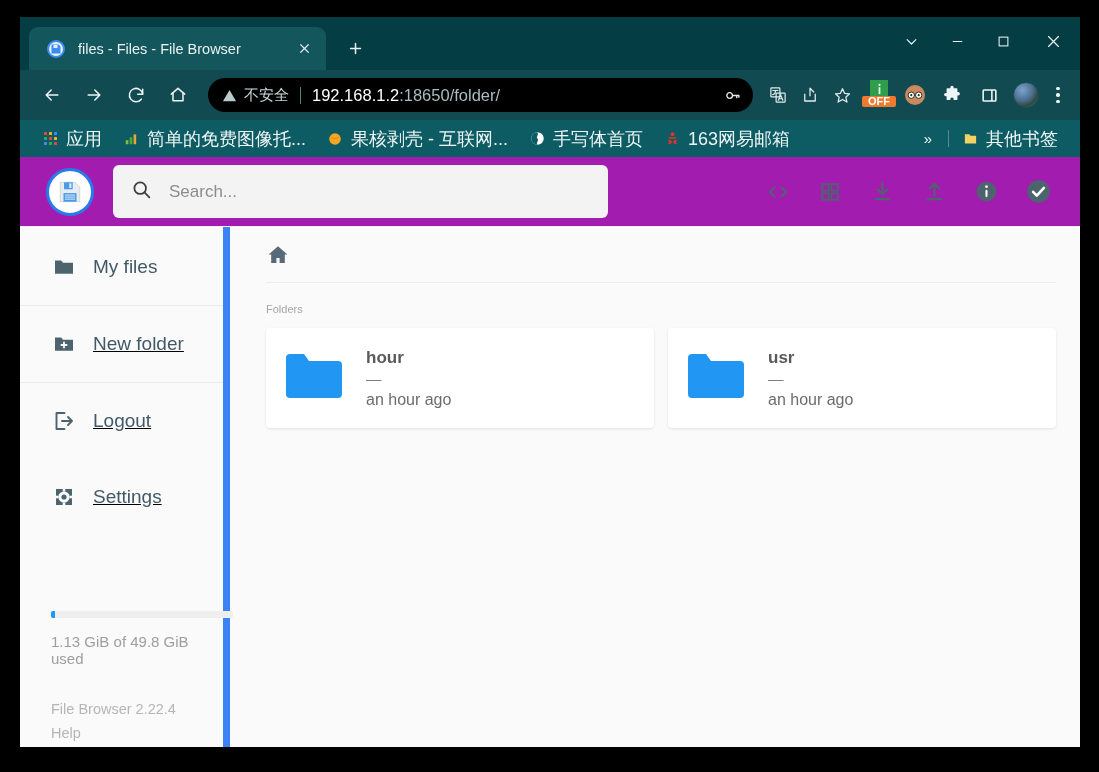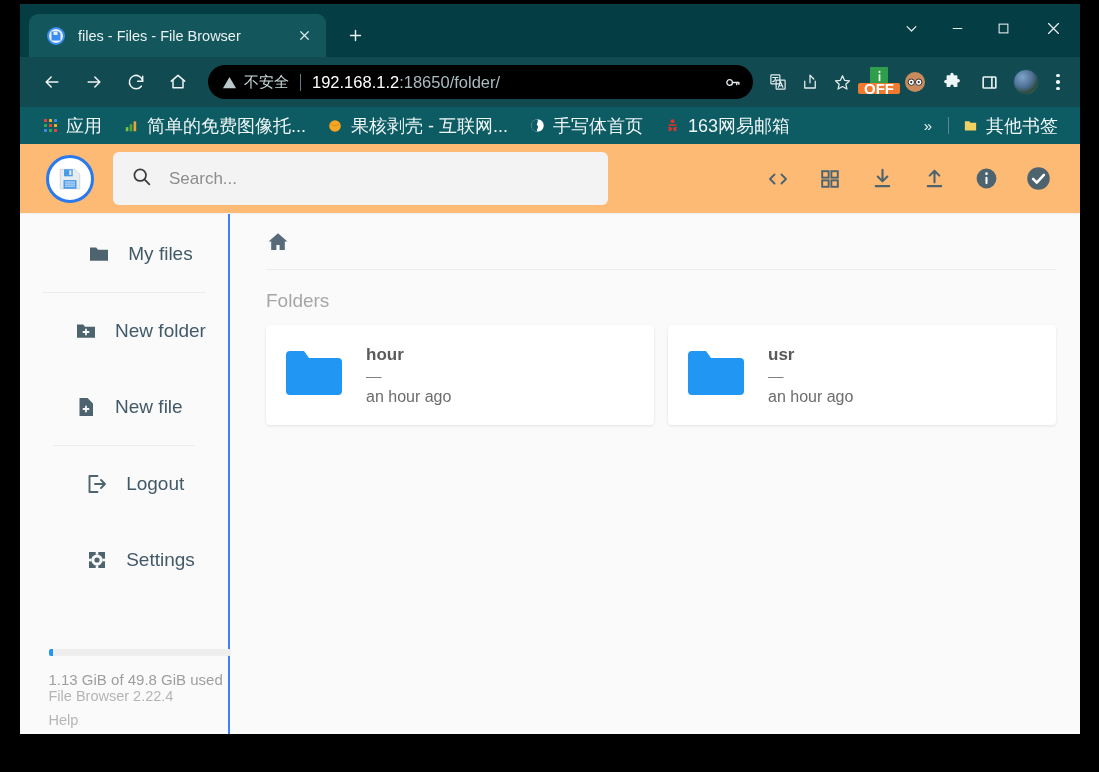--- a/index.html
+++ b/index.html
@@ -6,21 +6,21 @@
   html, body {
     width: 1099px; height: 772px;
     background: #000000;
     font-family: "Liberation Sans", sans-serif;
     overflow: hidden;
   }
 
   
   #browser-window {
     position: absolute;
-    left: 20px; top: 4px;
+    left: 20px; top: 17px;
     width: 1060px; height: 730px;
     background: #043d44;
     overflow: hidden;
   }
 
   
   #tab-strip {
     position: relative;
     height: 53px;
     background: #043d44;
@@ -141,21 +141,21 @@
     display: flex; flex-direction: column; align-items: center;
     justify-content: flex-start;
     margin-left: 7px;
   }
   #ext-adblock .ab-top {
     width: 18px; height: 17px; background: #2e9e4a;
     display: flex; align-items: center; justify-content: center;
   }
   #ext-adblock .ab-off {
     background: #ef7a2f; color: #ffffff;
-    font-size: 15px; font-weight: bold;
+    font-size: 11px; font-weight: bold;
     padding: 0 6px; line-height: 11px;
     border-radius: 2px; margin-top: -1px;
   }
   #ext-avatar-profile {
     width: 26px; height: 26px; border-radius: 50%;
     margin-left: 8px;
     background: radial-gradient(circle at 35% 30%, #7ea3c9 0%, #4c6f92 45%, #2e4a3e 70%, #6a8c3c 100%);
     border: 1px solid #18525a;
   }
   #menu-dots {
@@ -194,21 +194,21 @@
 
   
   #app {
     height: 590px;
     background: #fafafa;
     display: flex; flex-direction: column;
     position: relative;
   }
   #app-header {
     height: 70px;
-    background: #fdba74;
+    background: #a21caf;
     display: flex; align-items: center;
     padding: 0 16px 0 26px;
     border-bottom: 1px solid #f0f0f0;
     flex: 0 0 70px;
   }
   #app-logo {
     width: 48px; height: 48px; flex: 0 0 48px;
     border-radius: 50%;
     border: 3px solid #2979ef;
     background: #ffffff;
@@ -237,28 +237,27 @@
     display: flex; align-items: center; justify-content: center;
     color: #4d646f;
   }
 
   #app-body { flex: 1 1 auto; display: flex; min-height: 0; }
 
   
   #sidebar {
     width: 210px; flex: 0 0 210px;
     background: #fafafa;
-    border-right: 2px solid #3b82f6;
+    border-right: 7px solid #3b82f6;
     display: flex; flex-direction: column;
     padding-top: 2px;
     position: relative;
-    align-items: center;
   }
   .side-group { padding: 0; }
-  .side-group + .side-group { border-top: 1px solid #ececec; }
+  .side-group + .side-group { border-top: 1px solid #ececec; text-decoration: underline; }
   .side-item {
     display: flex; align-items: center;
     height: 76px;
     padding-left: 31px;
     color: #425968;
     font-size: 19px;
   }
   .side-item .si-icon {
     width: 26px; height: 26px; flex: 0 0 26px;
     display: flex; align-items: center; justify-content: center;
@@ -272,20 +271,21 @@
     overflow: hidden;
   }
   #storage-progress-fill {
     height: 100%; width: 2.3%; background: #2196f3;
   }
   #storage-text {
     margin-top: 15px;
     color: #9e9e9e; font-size: 15px;
   }
   #app-version {
+    margin-top: 34px;
     color: #b5b5b5; font-size: 14.5px;
   }
   #help-link {
     margin-top: 8px;
     color: #b5b5b5; font-size: 14.5px;
   }
 
   
   #main {
     flex: 1 1 auto;
@@ -295,21 +295,21 @@
   #breadcrumb {
     height: 56px;
     display: flex; align-items: center;
     border-bottom: 1px solid #ededed;
     color: #58697a;
   }
   #breadcrumb .crumb-home { display: flex; align-items: center; }
   #folders-heading {
     margin-top: 20px;
     color: #a6a6a6;
-    font-size: 19px;
+    font-size: 11px;
   }
   #folder-grid {
     margin-top: 13px;
     display: grid;
     grid-template-columns: repeat(2, 1fr);
     gap: 14px;
   }
   .folder-card {
     background: #ffffff;
     border-radius: 4px;
@@ -635,29 +635,20 @@
 
         <div class="side-group">
           <div class="side-item">
             <span class="si-icon">
               <svg width="24" height="24" viewBox="0 0 24 24" fill="currentColor">
                   <path d="M3 5.5h6.2l1.8 2.3H21v11H3z"></path>
                   <path d="M12 10.4v5.2M9.4 13h5.2" stroke="#fafafa" stroke-width="1.8" stroke-linecap="round"></path>
                 </svg>
             </span>
             <span class="si-label">New folder</span>
-          </div>
-          <div class="side-item">
-            <span class="si-icon">
-              <svg width="24" height="24" viewBox="0 0 24 24" fill="currentColor">
-                  <path d="M5.5 3h8L19 8.4V21h-13.5z"></path>
-                  <path d="M12 11.5v5M9.5 14h5" stroke="#fafafa" stroke-width="1.8" stroke-linecap="round"></path>
-                </svg>
-            </span>
-            <span class="si-label">New file</span>
           </div>
         </div>
 
         <div class="side-group">
           <div class="side-item">
             <span class="si-icon">
               <svg width="24" height="24" viewBox="0 0 24 24" fill="none" stroke="currentColor" stroke-width="1.9" stroke-linecap="round" stroke-linejoin="round">
                   <path d="M12.5 4h-8v16h8"></path>
                   <path d="M10 12h10M16 8l4 4-4 4"></path>
                 </svg>

